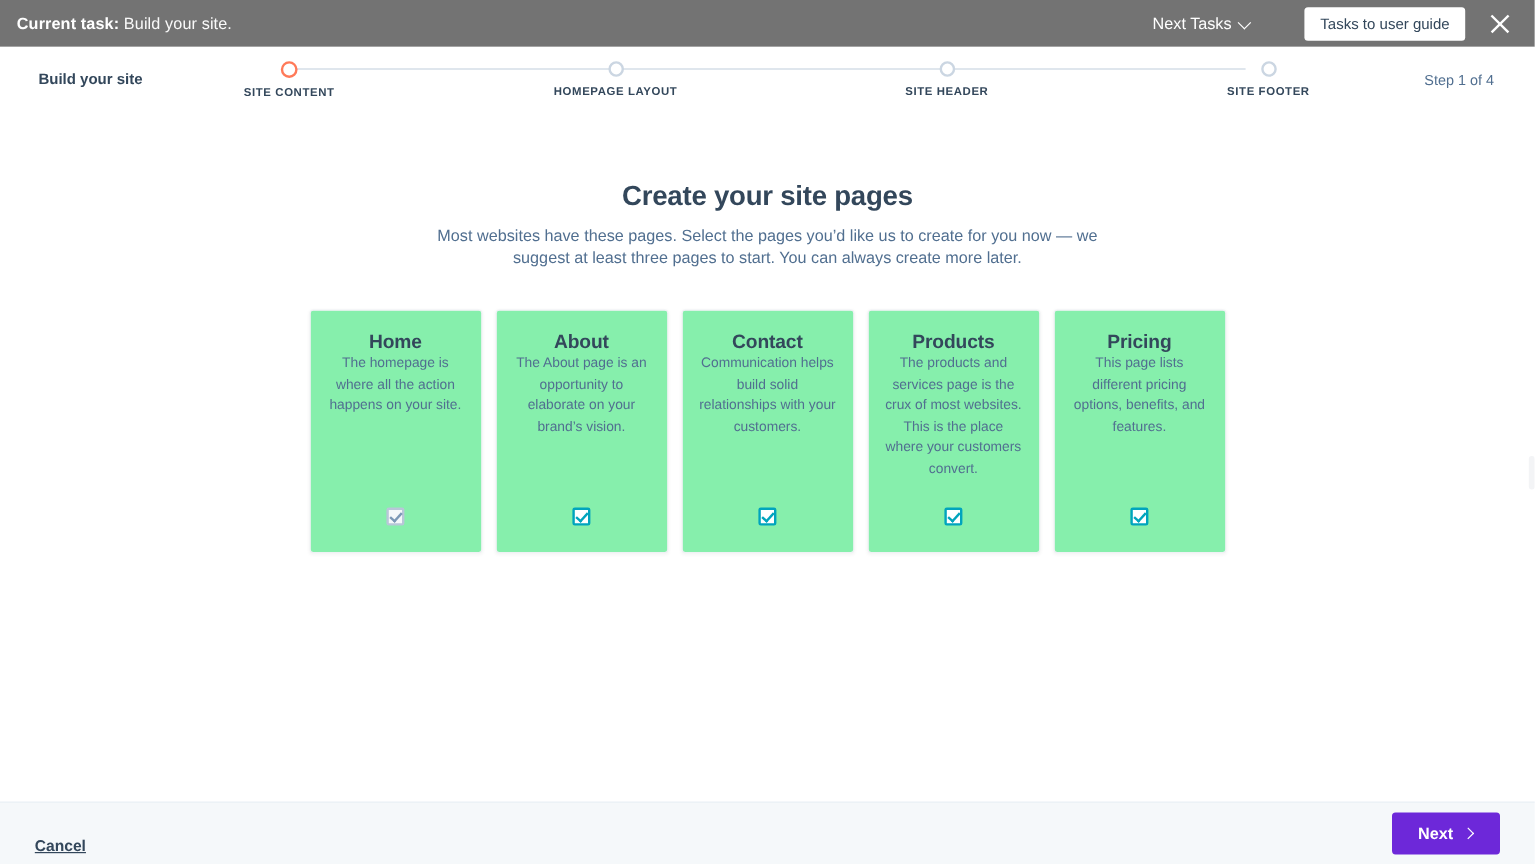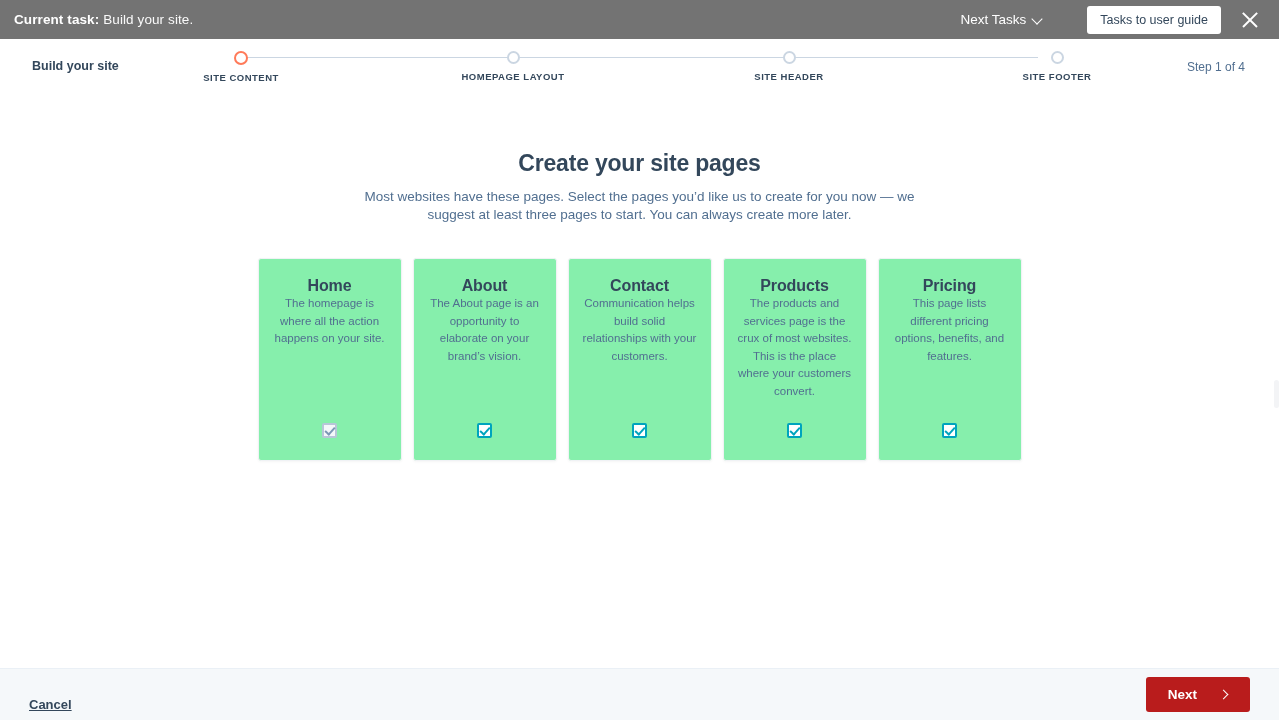--- a/index.html
+++ b/index.html
@@ -281,32 +281,32 @@
     font-size: 13px;
     font-weight: bold;
     color: #33475b;
     text-decoration: underline;
     cursor: pointer;
     padding: 4px 0;
     margin-top: 20px;
   }
   .btn-next {
     margin-left: auto;
-    background: #b91c1c;
+    background: #6d28d9;
     border: none;
     border-radius: 3px;
     color: #ffffff;
     font-family: "Liberation Sans", sans-serif;
     font-size: 13.5px;
     font-weight: bold;
     padding: 10px 22px;
     cursor: pointer;
     display: flex;
     align-items: center;
-    gap: 23px;
+    gap: 9px;
   }
   .chev-right {
     width: 8px; height: 8px;
     display: inline-block;
     position: relative;
   }
   .chev-right::after {
     content: "";
     position: absolute;
     left: 0; top: 0;

